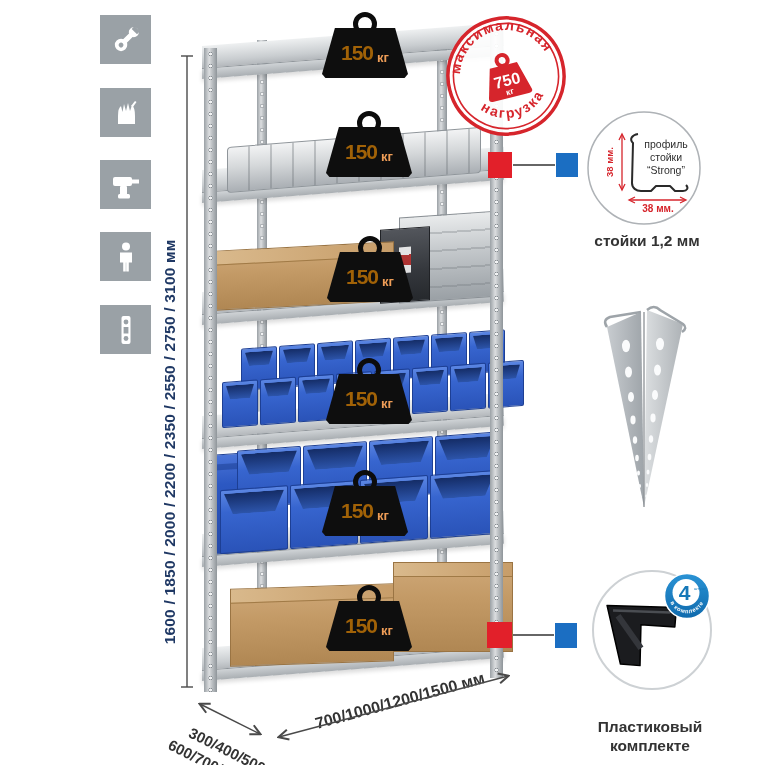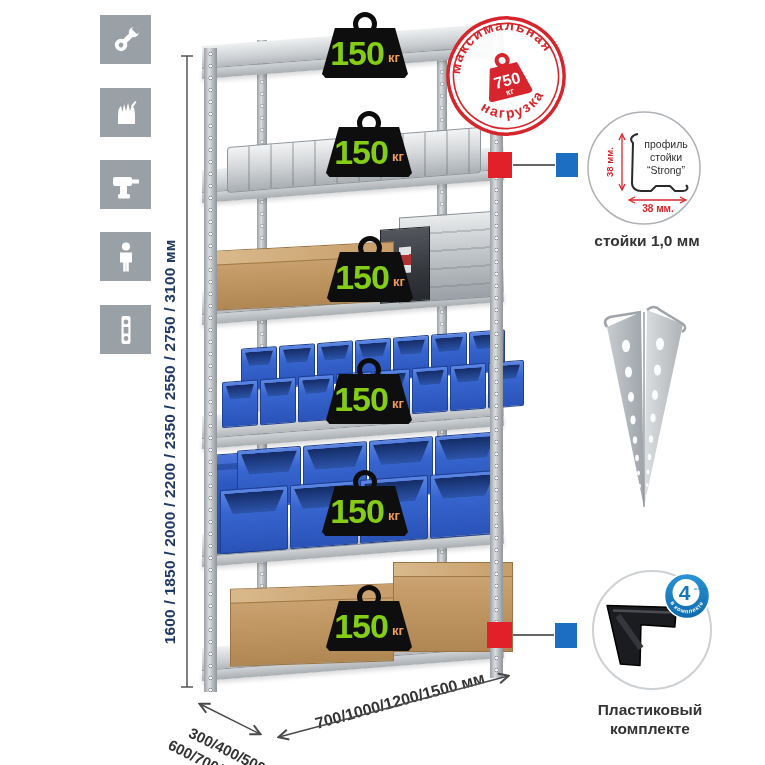--- a/index.html
+++ b/index.html
@@ -65,21 +65,21 @@
   .bin.lg{width:62px;height:56px;}
   .bin.lg::before{height:21px;}
   .row5f .bin.lg{width:66px;height:62px;}
 
   
   .wbadge{position:absolute;width:86px;z-index:6;}
   .wbadge .ring{width:14px;height:14px;border:5px solid #0c0c0c;border-radius:50%;margin:0 auto -8px auto;}
   .wbadge .wbody{position:relative;height:50px;background:#0e0e0e;
        clip-path:polygon(15% 0,85% 0,100% 92%,96% 100%,4% 100%,0 92%);
        display:flex;align-items:center;justify-content:center;}
-  .wbadge .v{font-size:34px;font-weight:bold;color:#84cc16;letter-spacing:-1px;}
+  .wbadge .v{font-size:21px;font-weight:bold;color:#a16207;letter-spacing:-1px;}
   .wbadge .u{font-size:13px;font-weight:bold;color:#ee9d57;margin-left:4px;margin-top:8px;}
 
   
   .stamp{position:absolute;left:444px;top:14px;width:124px;height:124px;transform:rotate(-14deg);z-index:6;}
 
   
   .sq{position:absolute;z-index:7;}
   .sq.red{background:#e2202a;}
   .sq.blue{background:#1b6ec2;}
 
@@ -310,21 +310,21 @@
         <path d="M49,87 L43,90 L49,93"></path>
           <path d="M94,87 L100,90 L94,93"></path>
       </g>
       <text x="72" y="102" text-anchor="middle" font-size="10" fill="#d6252c" font-weight="bold">38 мм.</text>
       <text x="80" y="38" text-anchor="middle" font-size="10.5" fill="#2f2f2f">профиль</text>
       <text x="80" y="51" text-anchor="middle" font-size="10.5" fill="#2f2f2f">стойки</text>
       <text x="80" y="64" text-anchor="middle" font-size="10.5" fill="#2f2f2f">“Strong”</text>
     </svg>
   </div>
   <div class="detail-caption" style="left:572px;top:231px">
-    <div>стойки 1,0 мм</div>
+    <div>стойки 1,2 мм</div>
   </div>
 
   <div style="position:absolute;left:594px;top:302px">
     <svg width="100" height="230" viewBox="0 0 100 230">
       <defs>
         <linearGradient id="gl" x1="0" y1="0" x2="1" y2="0">
           <stop offset="0" stop-color="#c8ccd0"></stop>
             <stop offset="1" stop-color="#9ea4a9"></stop>
         </linearGradient>
         <linearGradient id="gr" x1="0" y1="0" x2="1" y2="0">
@@ -380,21 +380,21 @@
       </defs>
       <circle cx="24" cy="24" r="22.5" fill="url(#bb)" stroke="#fff" stroke-width="1.5"></circle>
       <circle cx="23" cy="20.5" r="13.5" fill="#fff"></circle>
       <text x="21.5" y="28" text-anchor="middle" font-size="21" font-weight="bold" fill="#1678b8">4</text>
       <text x="31" y="18" font-size="4.2" fill="#1678b8">штуки</text>
       <text font-size="5.8" font-weight="bold" fill="#fff" letter-spacing="0.6">
         <textPath href="#farc" startOffset="50%" text-anchor="middle">в комплекте</textPath>
       </text>
     </svg>
   </div>
-  <div class="detail-caption" style="left:575px;top:700px">
+  <div class="detail-caption" style="left:575px;top:717px">
     <div>Пластиковый</div>
     <div>комплекте</div>
   </div>
 
   <svg class="overlay" width="765" height="765" viewBox="0 0 765 765">
     <defs>
       <marker id="arr" viewBox="0 0 10 10" refX="8.5" refY="5" markerWidth="9" markerHeight="9" orient="auto-start-reverse">
         <path d="M1,1 L9,5 L1,9" fill="none" stroke="#4a4a4a" stroke-width="1.6"></path>
       </marker>
     </defs>

